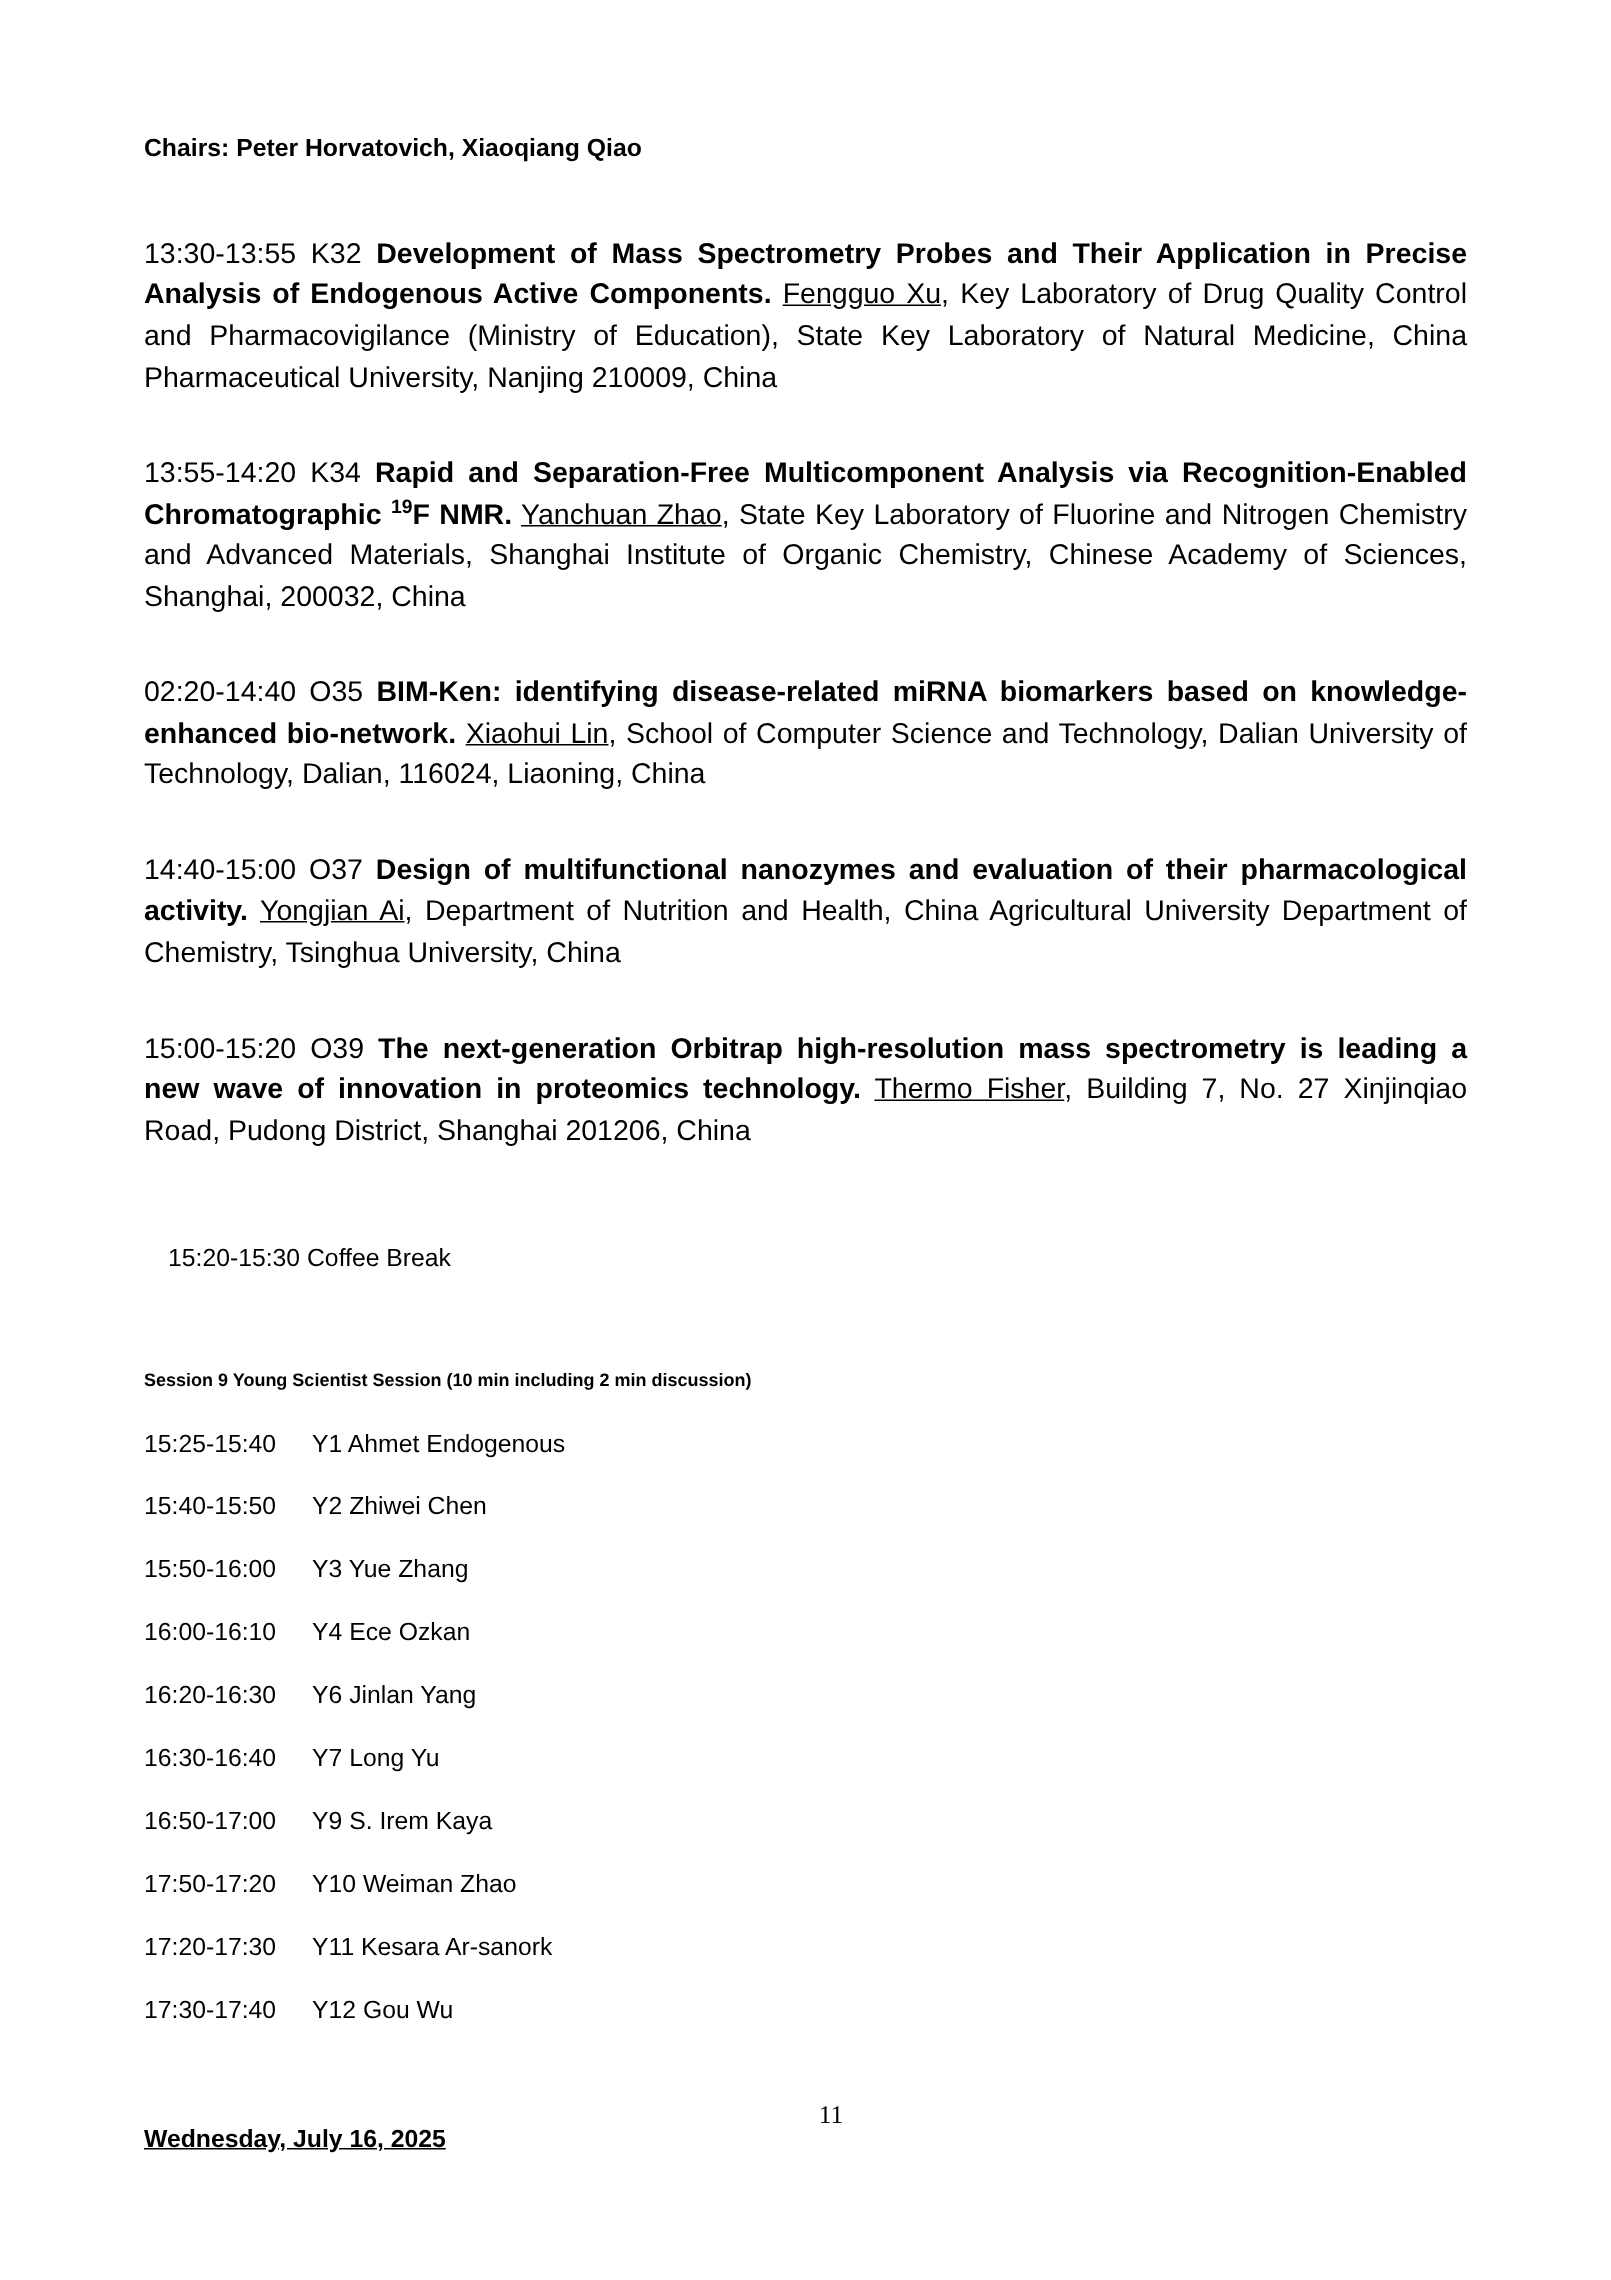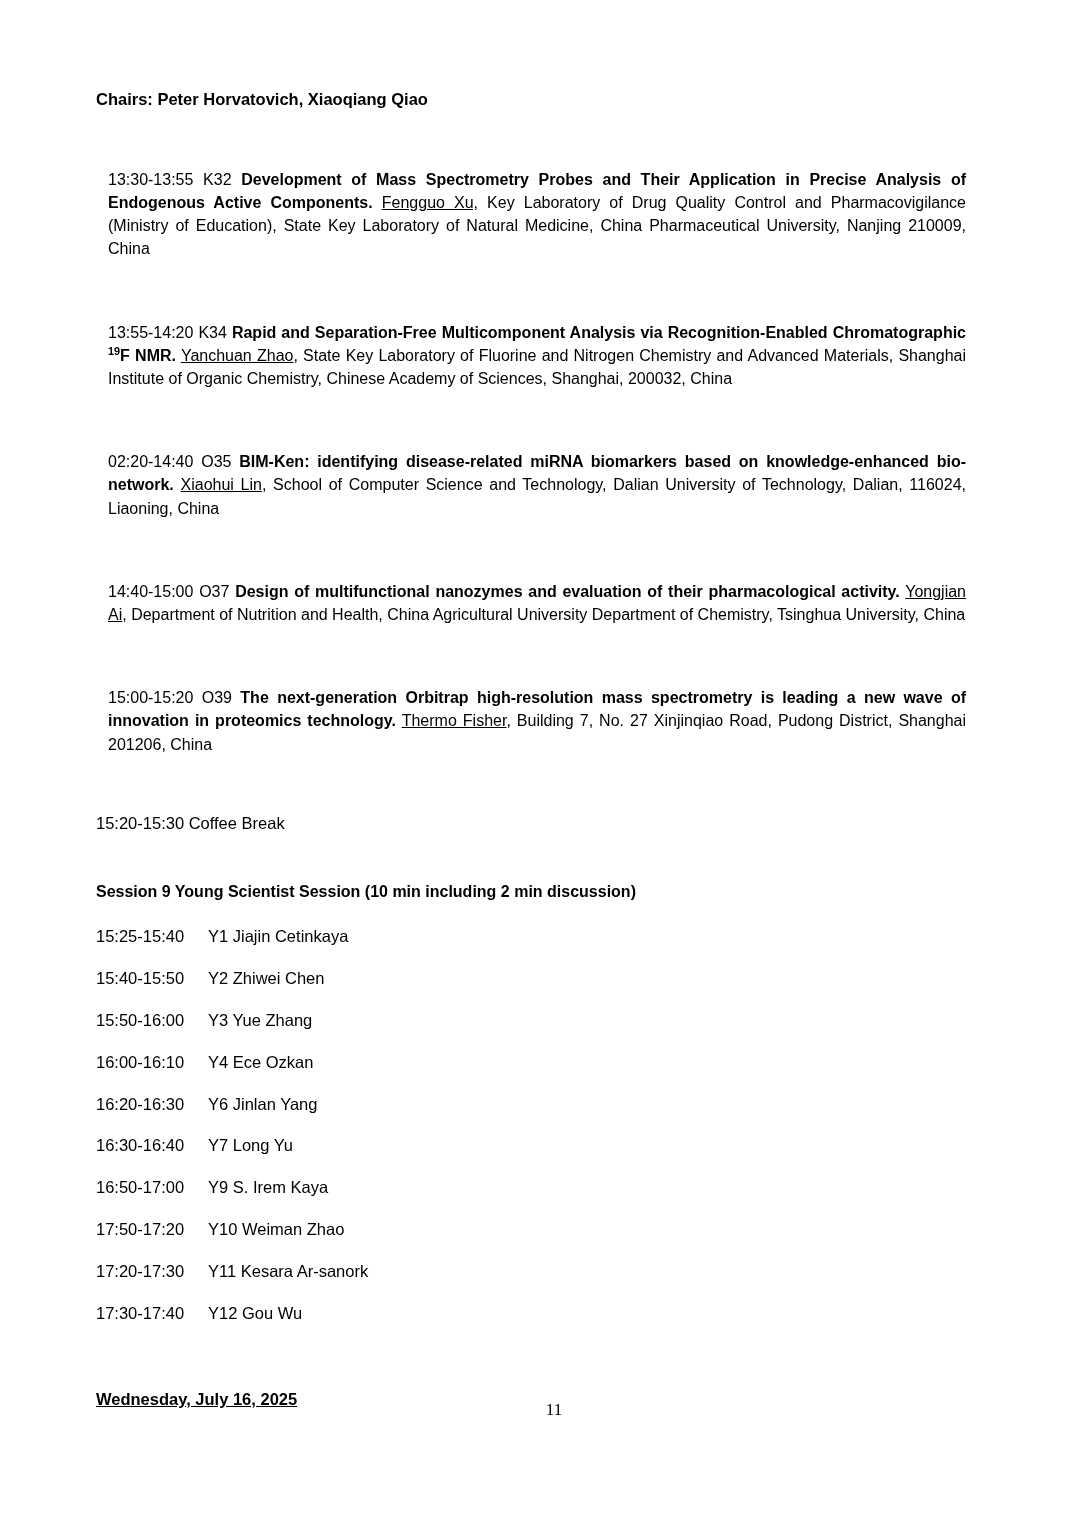--- a/index.html
+++ b/index.html
@@ -18,39 +18,39 @@
     padding: 88px 96px 0 96px;
     overflow: hidden;
   }
   .chairs {
     font-size: 16.5px;
     font-weight: bold;
     line-height: 1.45;
     margin: 0 0 0 0;
   }
   .entry {
-    font-size: 16px;
+    font-size: 19px;
     line-height: 1.45;
     text-align: justify;
     text-justify: inter-word;
-    margin: 12px;
+    margin: 0;
   }
   .spacer-lg { height: 44px; }
   .spacer-md { height: 36px; }
   .spacer-sm { height: 22px; }
   .b { font-weight: bold; }
   .u { text-decoration: underline; }
   sup { font-size: 0.68em; vertical-align: super; line-height: 0; }
   .plain {
     font-size: 16.5px;
     line-height: 1.45;
-    margin: 0;
+    margin: 16px;
   }
   .session-head {
-    font-size: 16px;
+    font-size: 12px;
     font-weight: bold;
     line-height: 1.45;
     margin: 0;
   }
   .ylist { margin: 0; padding: 0; }
   .yrow {
     font-size: 16.5px;
     line-height: 1.45;
     margin: 0 0 18px 0;
     white-space: pre;
@@ -105,21 +105,21 @@
 
   <p class="plain">15:20-15:30 Coffee Break</p>
 
   <div class="spacer-lg"></div>
 
   <p class="session-head">Session 9 Young Scientist Session (10 min including 2 min discussion)</p>
 
   <div class="spacer-sm"></div>
 
   <div class="ylist">
-    <div class="yrow"><span class="ytime">15:25-15:40</span><span>Y1 Jiajin Cetinkaya</span></div>
+    <div class="yrow"><span class="ytime">15:25-15:40</span><span>Y1 Ahmet Endogenous</span></div>
     <div class="yrow"><span class="ytime">15:40-15:50</span><span>Y2 Zhiwei Chen</span></div>
     <div class="yrow"><span class="ytime">15:50-16:00</span><span>Y3 Yue Zhang</span></div>
     <div class="yrow"><span class="ytime">16:00-16:10</span><span>Y4 Ece Ozkan</span></div>
     <div class="yrow"><span class="ytime">16:20-16:30</span><span>Y6 Jinlan Yang</span></div>
     <div class="yrow"><span class="ytime">16:30-16:40</span><span>Y7 Long Yu</span></div>
     <div class="yrow"><span class="ytime">16:50-17:00</span><span>Y9 S. Irem Kaya</span></div>
     <div class="yrow"><span class="ytime">17:50-17:20</span><span>Y10 Weiman Zhao</span></div>
     <div class="yrow"><span class="ytime">17:20-17:30</span><span>Y11 Kesara Ar-sanork</span></div>
     <div class="yrow"><span class="ytime">17:30-17:40</span><span>Y12 Gou Wu</span></div>
   </div>

